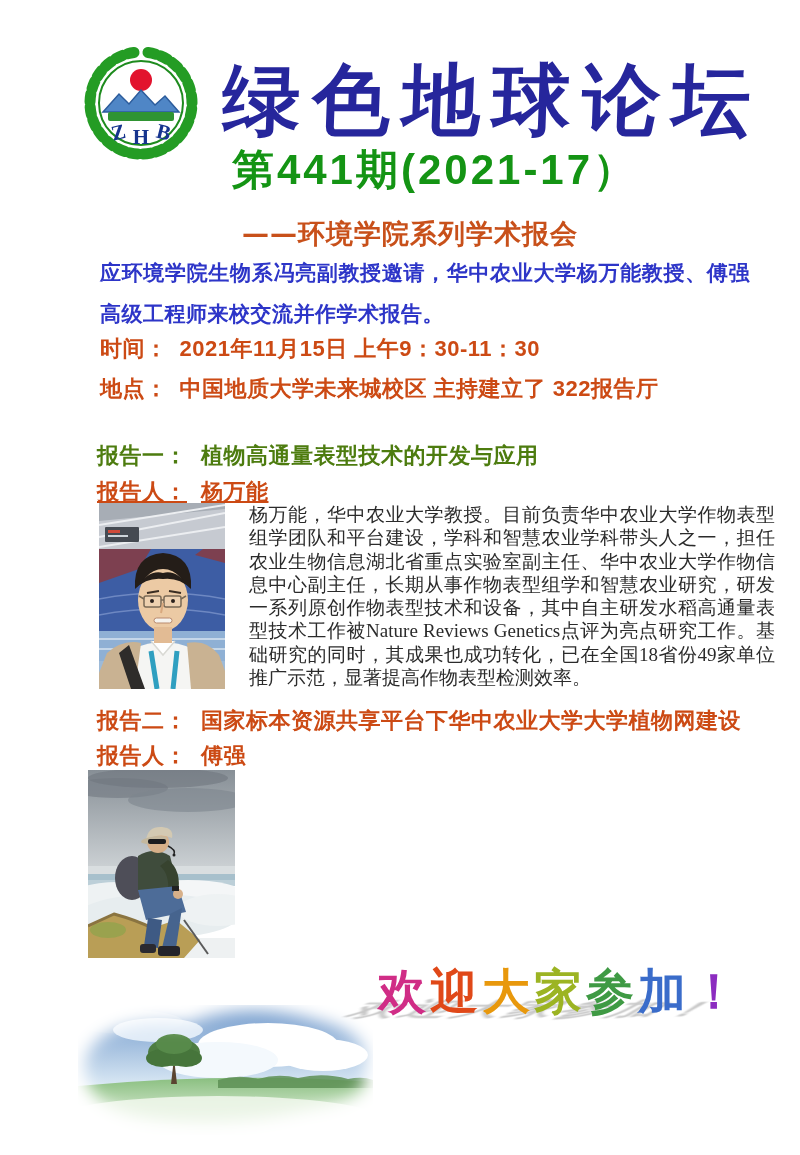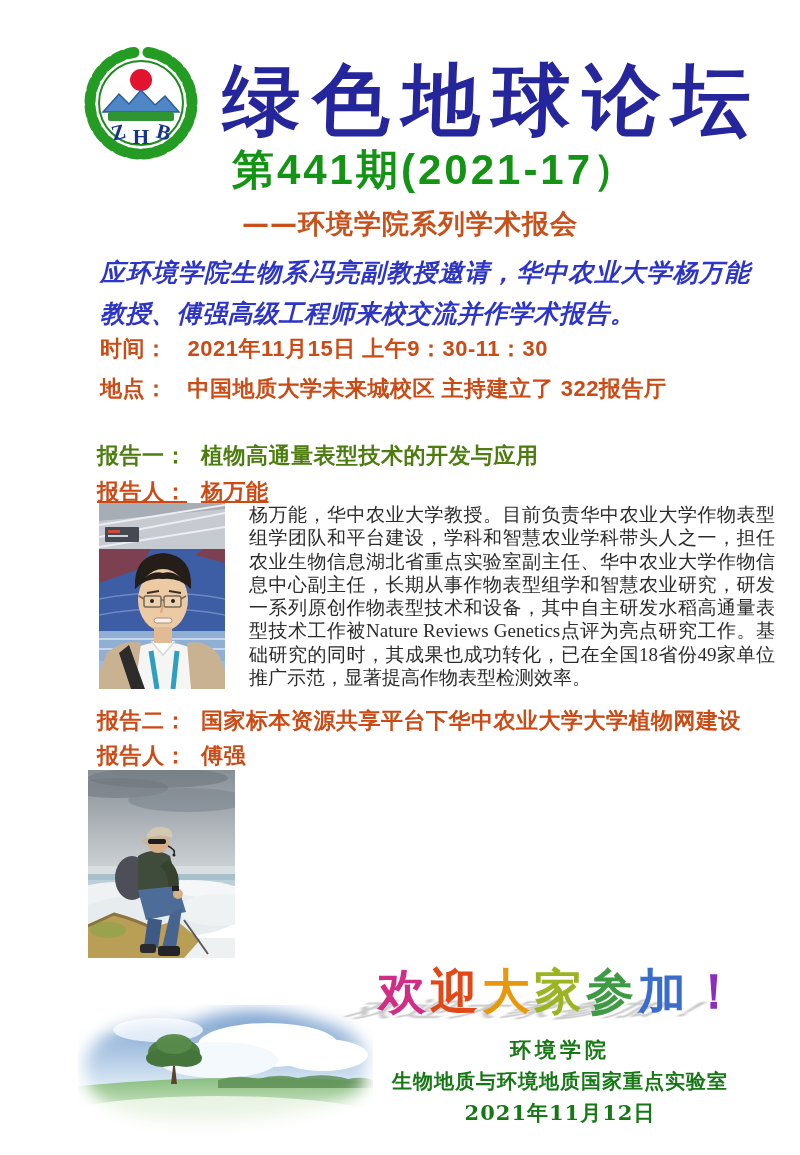--- a/index.html
+++ b/index.html
@@ -6,29 +6,29 @@
   .page{position:relative;width:800px;height:1155px;background:#ffffff;margin:0 auto;
         font-family:"Liberation Sans",sans-serif;overflow:hidden;}
   .abs{position:absolute;}
   
   .logo{left:76px;top:44px;width:130px;height:120px;}
   .main-title{left:205px;top:50px;width:575px;text-align:center;font-family:"DejaVu Serif",serif;
               font-weight:bold;font-size:78px;line-height:100px;letter-spacing:12px;
               transform:skewX(-2deg);}
   .issue{left:95px;top:142px;width:680px;text-align:center;font-weight:bold;font-size:42px;
          letter-spacing:3px;line-height:56px;}
-  .subtitle{left:60px;top:206px;width:700px;text-align:center;font-family:"DejaVu Serif",serif;
+  .subtitle{left:60px;top:216px;width:700px;text-align:center;font-family:"DejaVu Serif",serif;
             font-weight:bold;font-size:27px;letter-spacing:1px;}
   
-  .intro{left:100px;top:252px;width:650px;font-weight:bold;font-size:25px;line-height:41px;
-         letter-spacing:.5px;text-align:justify;word-break:break-all;font-style:italic;}
+  .intro{left:100px;top:252px;width:650px;font-weight:bold;font-size:21px;line-height:41px;
+         letter-spacing:.5px;text-align:justify;word-break:break-all;}
   .info-row{left:100px;font-weight:bold;font-size:22px;letter-spacing:.5px;}
   .time-row{top:334px;}
   .loc-row{top:374px;}
-  .info-label{margin-right:20px;font-family:Liberation Mono, monospace;}
+  .info-label{margin-right:12px;font-family:Liberation Mono, monospace;}
   
   .rep-row{left:97px;font-weight:bold;font-size:22px;letter-spacing:.5px;}
   .rep-label{margin-right:14px;}
   .r1-title{top:441px;} .r1-speaker{top:477px;text-decoration:underline;}
   .r2-title{top:706px;} .r2-speaker{top:741px;}
   .photo1{left:99px;top:503px;width:126px;height:186px;}
   .photo2{left:88px;top:770px;width:147px;height:188px;}
   .bio{font-family:"Liberation Serif","DejaVu Serif",serif;font-size:19px;line-height:23.3px;
        text-align:justify;word-break:break-all;}
   .bio1{left:249px;top:503px;width:526px;}
@@ -171,25 +171,20 @@
       <circle cx="90" cy="124" r="5" fill="#d7b089"></circle>
       <rect x="84" y="116" width="7" height="5" fill="#222222"></rect>
     </svg>
   </div>
 
   <div class="abs welcome">
     <div class="welcome-row welcome-shadow"><span>欢</span><span>迎</span><span>大</span><span>家</span><span>参</span><span>加</span><span>！</span></div>
     <div class="welcome-row"><span style="color: rgb(208, 45, 134);">欢</span><span style="color: rgb(224, 72, 24);">迎</span><span style="color: rgb(232, 152, 12);">大</span><span style="color: rgb(156, 180, 35);">家</span><span style="color: rgb(63, 154, 68);">参</span><span style="color: rgb(58, 108, 202);">加</span><span style="color: rgb(140, 44, 192);">！</span></div>
   </div>
 
-  <div class="abs footer-block" style="color: rgb(21, 120, 21);">
-    <div class="footer-org1">环境学院</div>
-    <div class="footer-org2">生物地质与环境地质国家重点实验室</div>
-    <div class="footer-date">2021年11月12日</div>
-  </div>
 
   <div class="abs landscape">
     <svg viewBox="0 0 315 135" width="315" height="135">
       <defs>
         <linearGradient id="lsky" x1="0" y1="0" x2="0" y2="1">
           <stop offset="0" stop-color="#6b95c9"></stop>
             <stop offset="1" stop-color="#dceaf5"></stop>
         </linearGradient>
         <linearGradient id="lgrass" x1="0" y1="0" x2="0" y2="1">
           <stop offset="0" stop-color="#8abf80"></stop>

